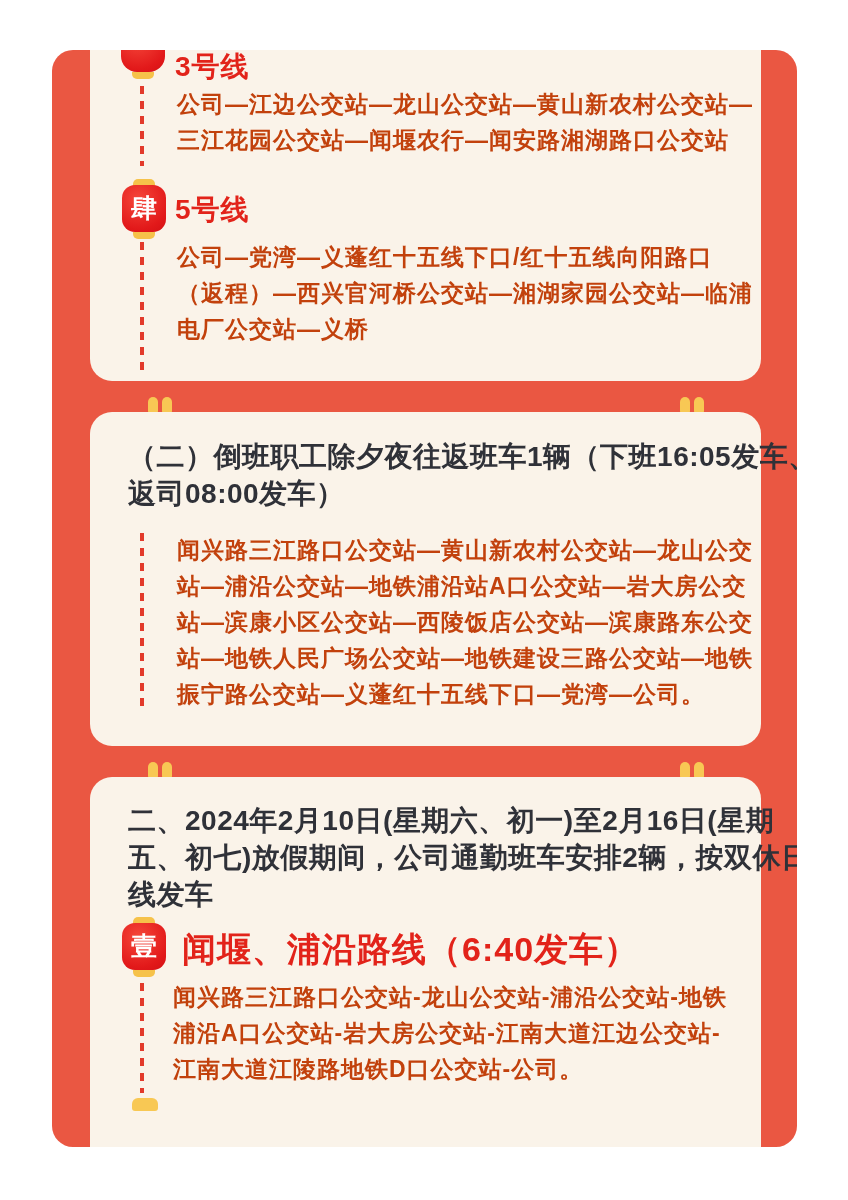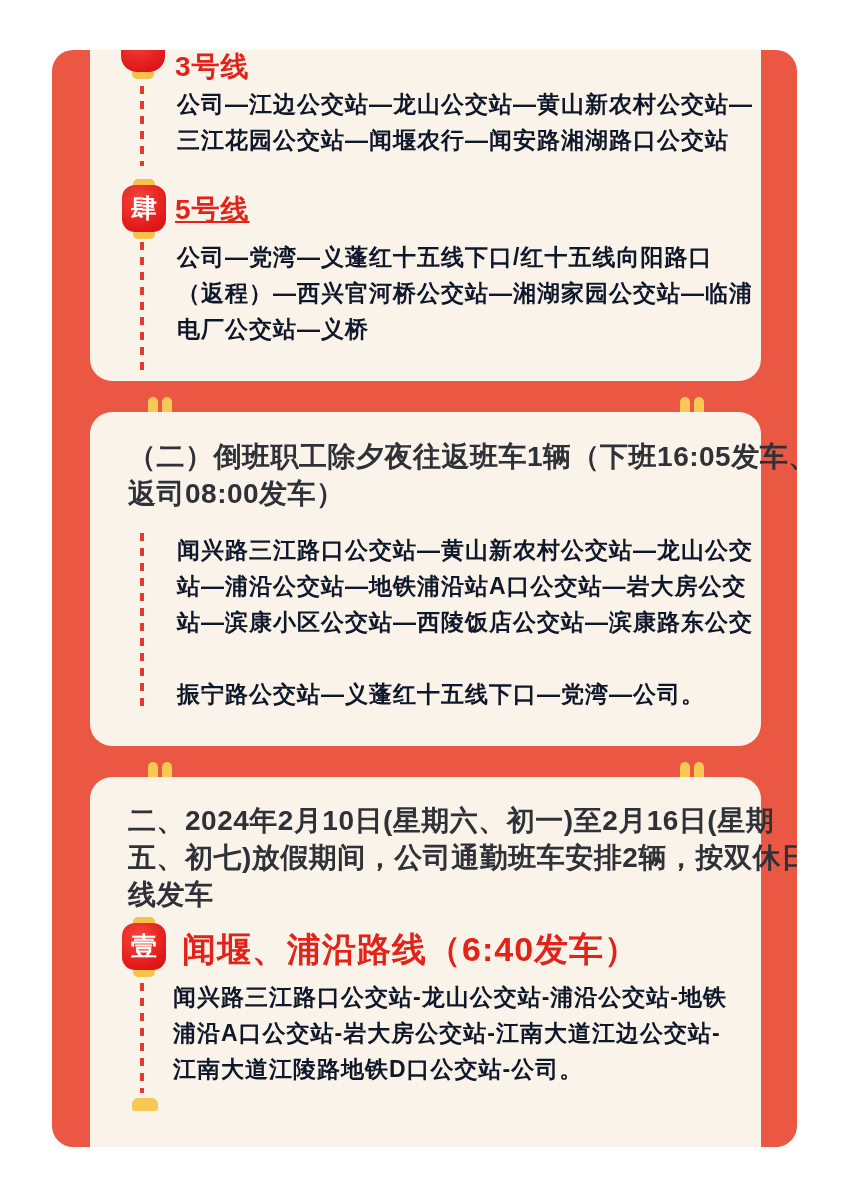--- a/index.html
+++ b/index.html
@@ -30,21 +30,21 @@
   .cap-bottom{border-radius:0 0 5px 5px;}
   .dashline{
     position:absolute;width:4px;
     background:repeating-linear-gradient(180deg,#E23A2B 0 8px,rgba(0,0,0,0) 8px 15px);
   }
   .line-title{
     position:absolute;font-size:28px;font-weight:700;color:#E2231A;
     letter-spacing:1px;white-space:nowrap;line-height:30px;
   }
   .route-line{
-    position:absolute;font-size:23px;font-weight:700;color:#0f172a;
+    position:absolute;font-size:23px;font-weight:700;color:#c2410c;
     letter-spacing:1px;white-space:nowrap;line-height:26px;
   }
   .head-line{
     position:absolute;font-size:28px;font-weight:700;color:#2F3138;
     letter-spacing:0.5px;white-space:nowrap;line-height:32px;
   }
   .bowl{
     position:absolute;width:44px;height:47px;border-radius:10px 10px 16px 16px;
     background:radial-gradient(circle at 38% 30%, #F5473A 0%, #E2191A 70%, #D41014 100%);
   }
@@ -66,21 +66,21 @@
 
     <div class="dashline" style="left:50px;top:66px;height:80px;"></div>
 
     <div class="route-line" style="left:87px;top:71px;">公司—江边公交站—龙山公交站—黄山新农村公交站—</div>
     <div class="route-line" style="left:87px;top:107px;">三江花园公交站—闻堰农行—闻安路湘湖路口公交站</div>
 
     <div class="cap cap-top" style="left:43px;top:159px;"></div>
     <div class="lantern" style="left:32px;top:165px;">肆</div>
     <div class="cap cap-bottom" style="left:43px;top:212px;"></div>
 
-    <div class="line-title" style="left:85px;top:175px;text-decoration:underline;">5号线</div>
+    <div class="line-title" style="left:85px;top:175px;">5号线</div>
 
     <div class="dashline" style="left:50px;top:222px;height:128px;"></div>
 
     <div class="route-line" style="left:87px;top:224px;">公司—党湾—义蓬红十五线下口/红十五线向阳路口</div>
     <div class="route-line" style="left:87px;top:260px;">（返程）—西兴官河桥公交站—湘湖家园公交站—临浦</div>
     <div class="route-line" style="left:87px;top:296px;">电厂公交站—义桥</div>
   </div>
 
   <div class="bar" style="left:96px;top:347px;"></div>
   <div class="bar" style="left:110px;top:347px;"></div>
@@ -90,20 +90,21 @@
   <div class="card" style="top:362px;height:334px;">
 
     <div class="head-line" style="left:38px;top:29px;">（二）倒班职工除夕夜往返班车1辆（下班16:05发车、</div>
     <div class="head-line" style="left:38px;top:66px;">返司08:00发车）</div>
 
     <div class="dashline" style="left:50px;top:121px;height:180px;"></div>
 
     <div class="route-line" style="left:87px;top:125px;">闻兴路三江路口公交站—黄山新农村公交站—龙山公交</div>
     <div class="route-line" style="left:87px;top:161px;">站—浦沿公交站—地铁浦沿站A口公交站—岩大房公交</div>
     <div class="route-line" style="left:87px;top:197px;">站—滨康小区公交站—西陵饭店公交站—滨康路东公交</div>
+    <div class="route-line" style="left:87px;top:233px;">站—地铁人民广场公交站—地铁建设三路公交站—地铁</div>
     <div class="route-line" style="left:87px;top:269px;">振宁路公交站—义蓬红十五线下口—党湾—公司。</div>
   </div>
 
   <div class="bar" style="left:96px;top:712px;"></div>
   <div class="bar" style="left:110px;top:712px;"></div>
   <div class="bar" style="left:628px;top:712px;"></div>
   <div class="bar" style="left:642px;top:712px;"></div>
 
   <div class="card" style="top:727px;height:400px;">
 

